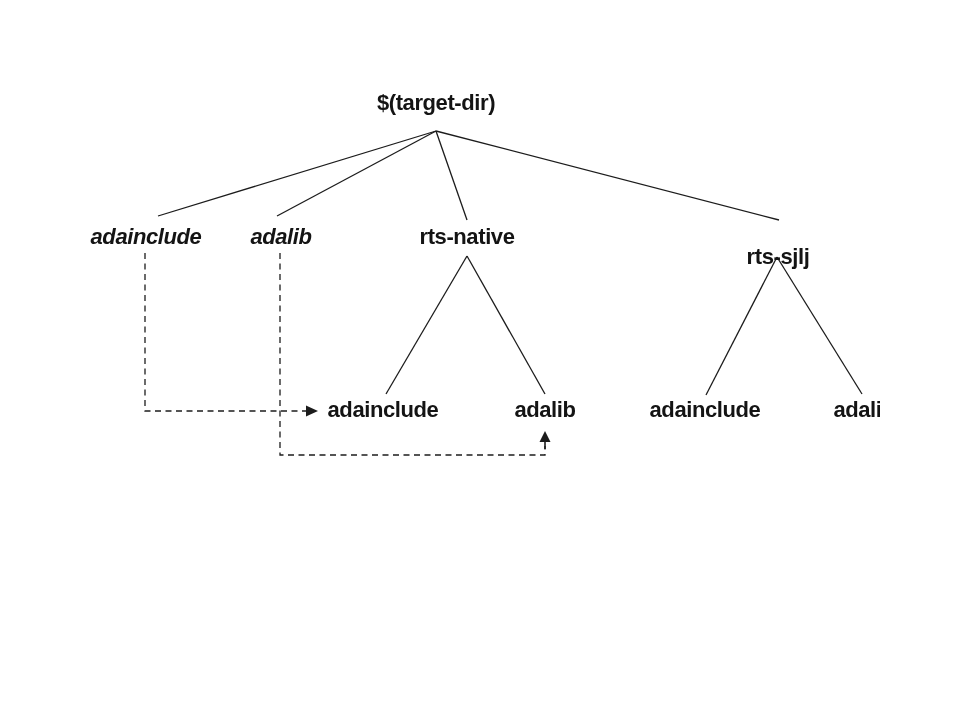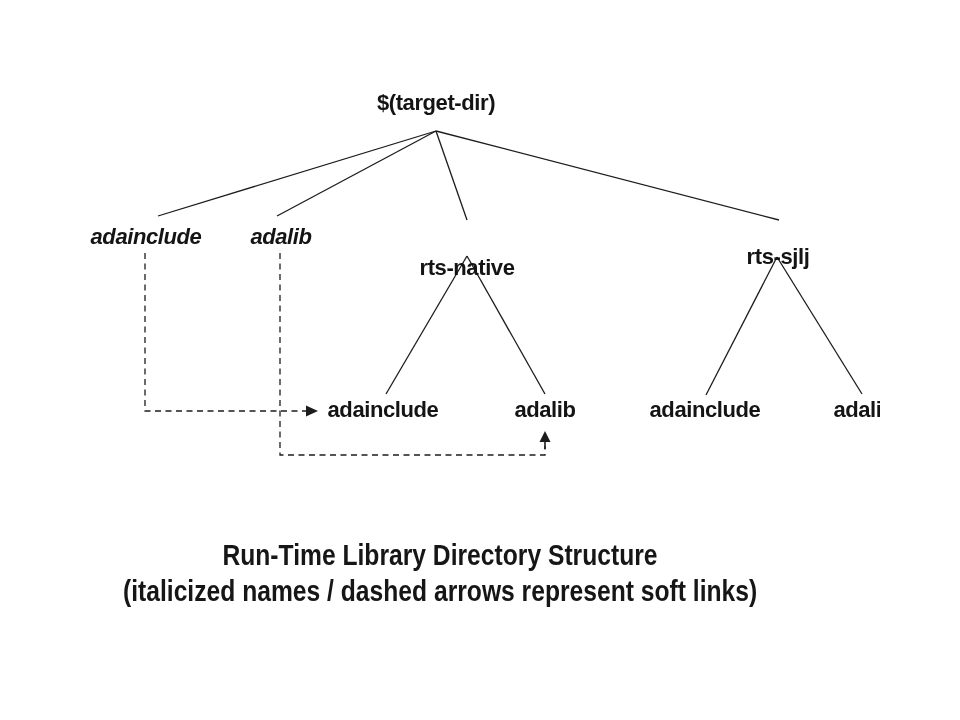--- a/index.html
+++ b/index.html
@@ -80,28 +80,22 @@
       <path d="M280,253 V455 H545 V446" stroke="#1c1c1c" stroke-width="1.3" fill="none" stroke-dasharray="6 4.5"></path>
       <line x1="545" y1="449" x2="545" y2="440" stroke="#1c1c1c" stroke-width="1.6"></line>
       <polygon points="539.5,442 550.5,442 545,431" fill="#1c1c1c"></polygon>
     </g>
   </svg>
 
   <div class="node" style="left:436px; top:90px;">$(target-dir)</div>
 
   <div class="node italic" style="left:146px; top:224px;">adainclude</div>
   <div class="node italic" style="left:281px; top:224px;">adalib</div>
-  <div class="node" style="left:467px; top:224px;margin-top:31px;">rts-native</div>
+  <div class="node" style="left:467px; top:224px;">rts-native</div>
   <div class="node" style="left:778px; top:224px;margin-top:20px;">rts-sjlj</div>
 
   <div class="node" style="left:383px; top:397px;">adainclude</div>
   <div class="node" style="left:545px; top:397px;">adalib</div>
   <div class="node" style="left:705px; top:397px;">adainclude</div>
   <div class="node" style="left:864px; top:397px;">adalib</div>
 
-  <div class="caption" style="top:537px;">
-    <span>Run-Time Library Directory Structure</span>
-  </div>
-  <div class="caption" style="top:573px;">
-    <span>(italicized names / dashed arrows represent soft links)</span>
-  </div>
 
 </div>
 
 </body></html>

